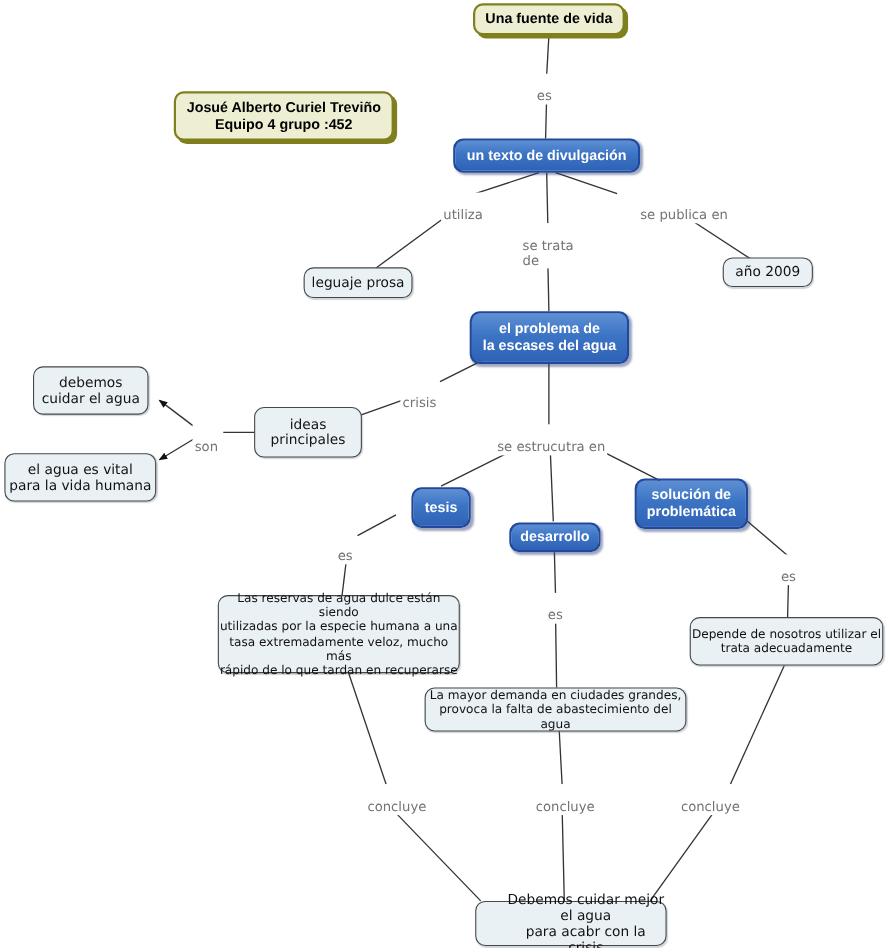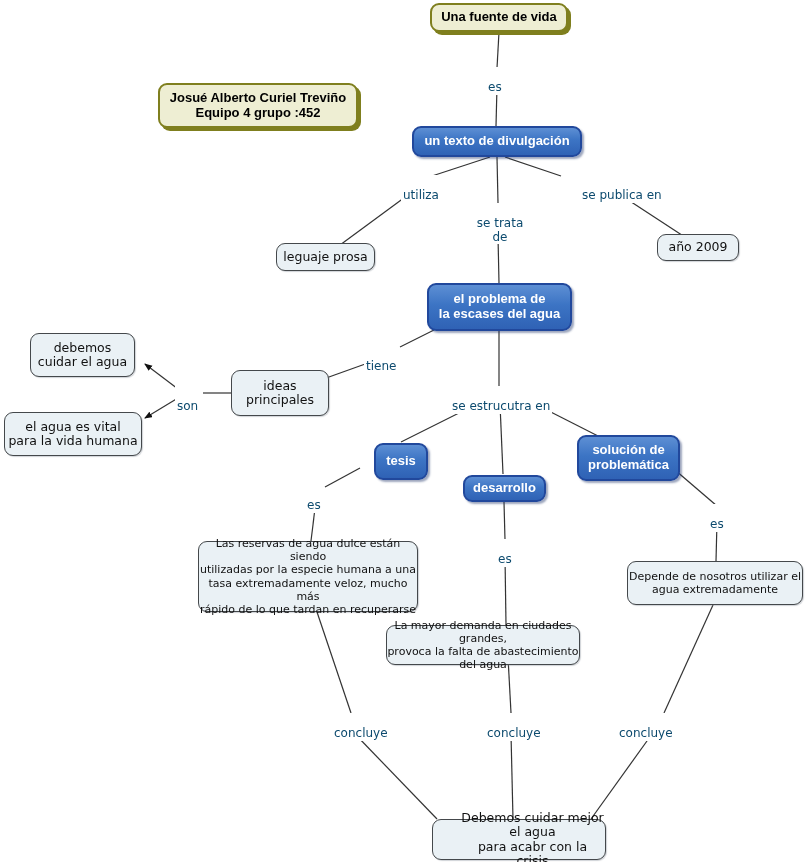--- a/index.html
+++ b/index.html
@@ -65,24 +65,24 @@
     font-weight: normal;
     font-family: "DejaVu Sans", sans-serif;
     font-size: 12.5px;
     box-shadow: 1px 1px 1px rgba(120,130,140,0.35);
   }
   .node.pale.small { font-size: 11px; line-height: 1.2; }
   .edge-label {
     position: absolute;
     font-family: "DejaVu Sans", sans-serif;
     font-size: 12px;
-    color: #0c4a6e;
+    color: #737373;
     background: #ffffff;
     white-space: pre-line;
-    text-align: center;
+    text-align: left;
     line-height: 1.15;
     padding: 0 2px;
   }
 </style>
 </head>
 <body>
 
 <div id="canvas">
 
   <svg id="edges" viewBox="0 0 806 862" xmlns="http://www.w3.org/2000/svg">
@@ -192,28 +192,28 @@
 problemática</span>
   </div>
 
   <div class="node pale small" style="left:198px; top:541px; width:220px; height:71px;">
     <span>Las reservas de agua dulce están siendo
 utilizadas por la especie humana a una
 tasa extremadamente veloz, mucho más
 rápido de lo que tardan en recuperarse</span>
   </div>
 
-  <div class="node pale small" style="left:386px; top:625px; width:194px; height:40px;">
+  <div class="node pale small" style="left:386px; top:625px; width:238px; height:40px;">
     <span>La mayor demanda en ciudades grandes,
 provoca la falta de abastecimiento del agua</span>
   </div>
 
   <div class="node pale small" style="left:627px; top:561px; width:176px; height:44px;">
     <span>Depende de nosotros utilizar el
-agua extremadamente</span>
+trata adecuadamente</span>
   </div>
 
   <div class="node pale" style="left:432px; top:819px; width:174px; height:41px;padding-left:27px;">
     <span>Debemos cuidar mejor el agua
 para acabr con la crisis</span>
   </div>
 
   <div class="edge-label" style="left:486px; top:67px;">
     <span>es</span>
   </div>
@@ -225,21 +225,21 @@
   <div class="edge-label" style="left:473px; top:203px; width:50px;">
     <span>se trata
 de</span>
   </div>
 
   <div class="edge-label" style="left:580px; top:175px;">
     <span>se publica en</span>
   </div>
 
   <div class="edge-label" style="left:364px; top:346px;">
-    <span>tiene</span>
+    <span>crisis</span>
   </div>
 
   <div class="edge-label" style="left:175px; top:386px;">
     <span>son</span>
   </div>
 
   <div class="edge-label" style="left:450px; top:386px;">
     <span>se estrucutra en</span>
   </div>
 

